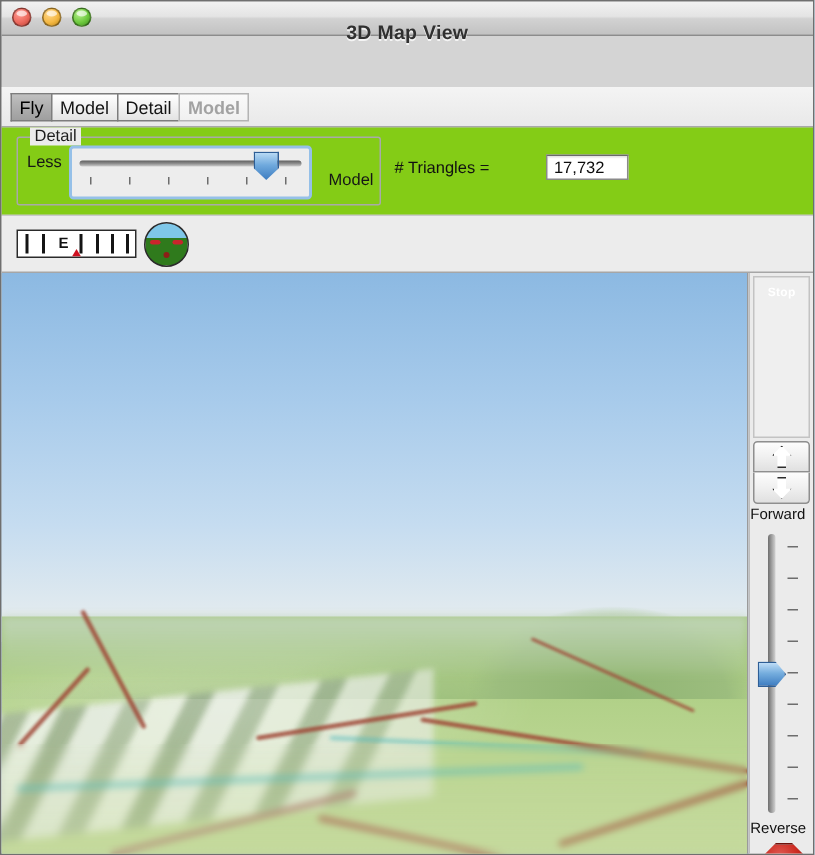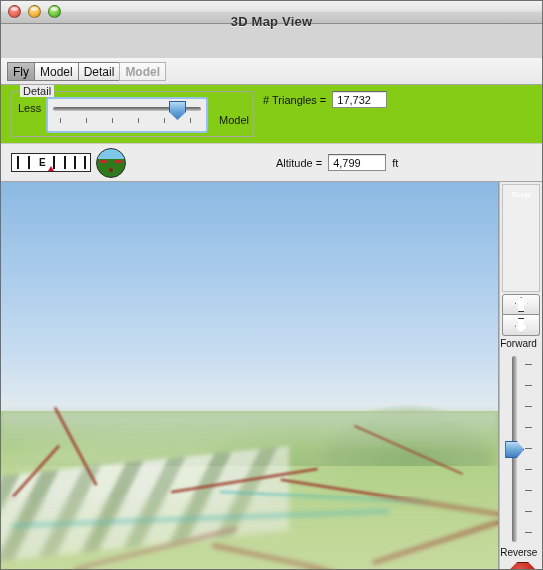--- a/index.html
+++ b/index.html
@@ -187,21 +187,21 @@
     background: linear-gradient(to bottom, #b7d9f4 0%, #6fa9dd 45%, #3d7cc0 100%);
     border: 1px solid #2e5e96;
     border-bottom: none;
     box-sizing: border-box;
     clip-path: polygon(0 0, 100% 0, 100% 58%, 50% 100%, 0 58%);
   }
 
   #triangles-box {
     position: absolute;
     left: 262px;
-    top: 6px;
+    top: 18px;
     display: flex;
     align-items: center;
     gap: 6px;
   }
   .fieldlabel { font-size: 11px; color: #111; white-space: nowrap; }
   .textfield {
     border: 1px solid #8a8a8a;
     border-top-color: #6a6a6a;
     background: #fff;
     height: 17px;
@@ -589,21 +589,21 @@
             <div class="dtick" style="left: 90px;"></div>
             <div class="dtick" style="left: 116px;"></div>
             <div class="dtick" style="left: 142px;"></div>
           </div>
         <div id="detail-thumb" style="left: 129px;"></div>
       </div>
     </div>
 
     <div id="triangles-box">
       <span class="fieldlabel"># Triangles =</span>
-      <span class="textfield" style="width:55px;">17,732</span>
+      <span class="textfield" style="width:55px;margin-left:32px;">17,732</span>
     </div>
   </div>
 
   <div id="instrow">
 
     <div id="compass">
       <div class="ctick" style="left:5px;"></div>
       <div class="ctick" style="left:16px;"></div>
       <div id="compass-label" style="left:27px;">E</div>
       <div class="ctick" style="left:41px;"></div>
@@ -613,25 +613,20 @@
       <div id="compass-needle"></div>
     </div>
 
     <div id="horizon">
       <div class="hmark" id="hmark-l"></div>
       <div class="hmark" id="hmark-r"></div>
       <div id="hdot"></div>
     </div>
 
 
-    <div id="altitude-box">
-      <span class="fieldlabel">Altitude =</span>
-      <span class="textfield" style="width:58px;">4,799</span>
-      <span class="fieldlabel">ft</span>
-    </div>
   </div>
 
   <div id="mainarea">
 
     <div id="viewport">
       <div id="sky"></div>
       <div id="ground"></div>
       <div id="ridge"></div>
       <div id="haze"></div>
       <div id="urban"></div>

